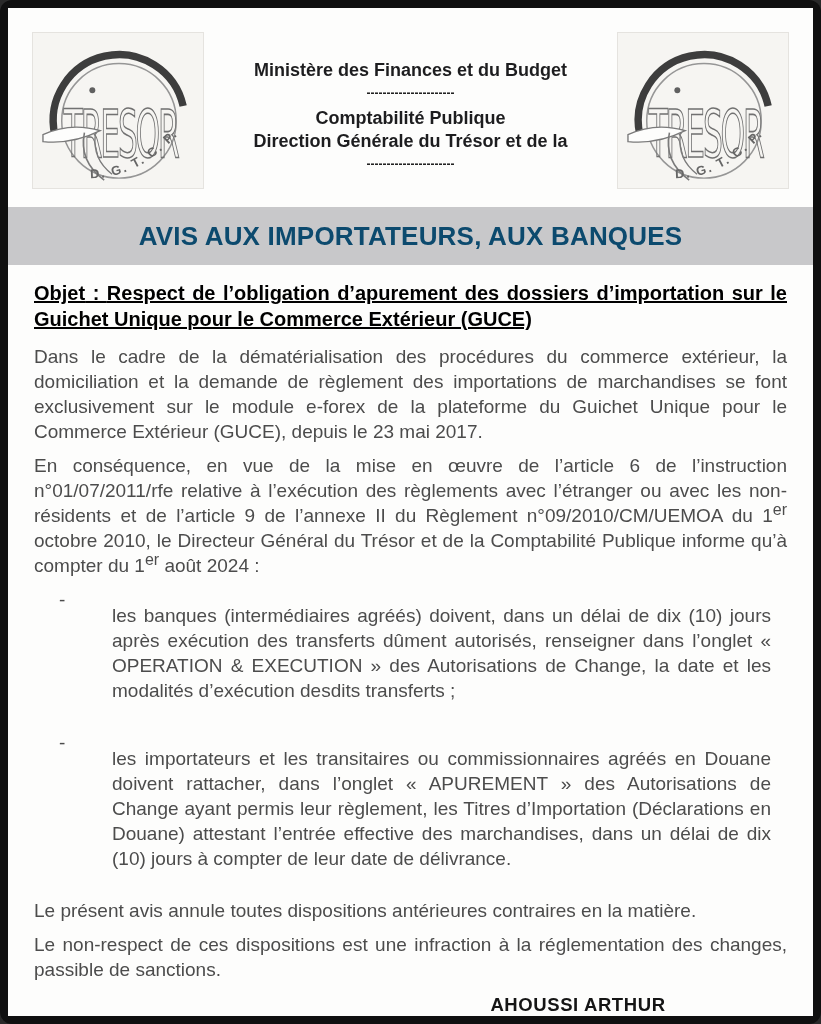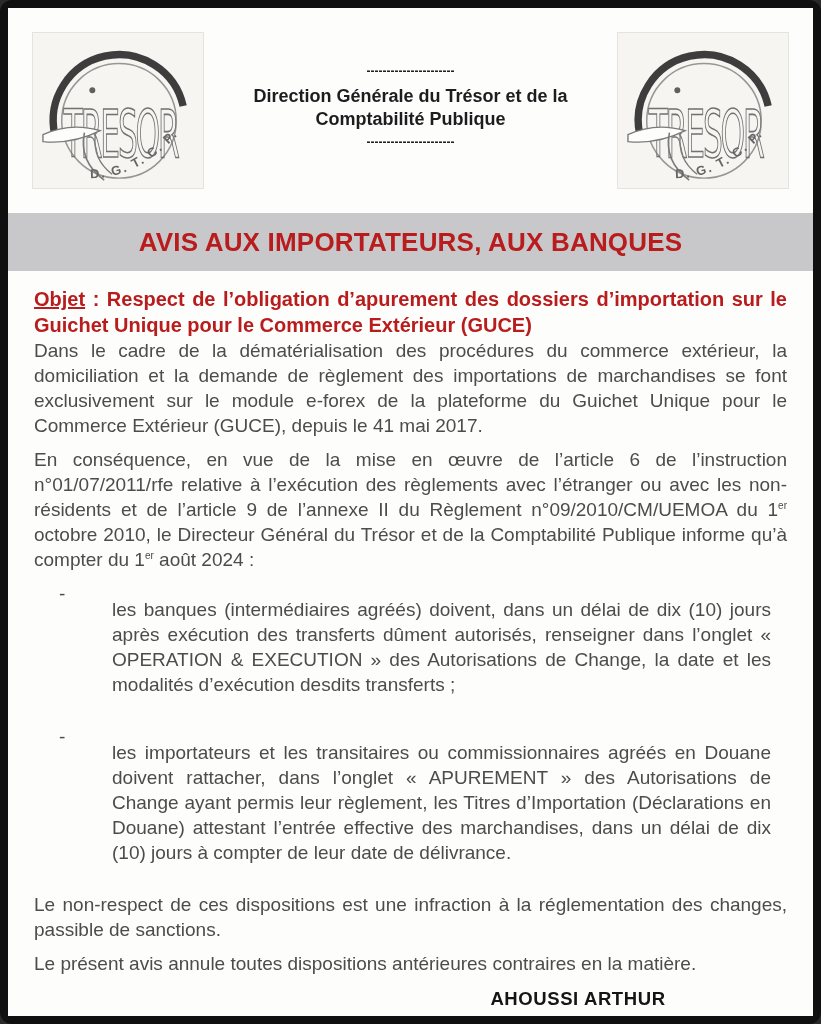--- a/index.html
+++ b/index.html
@@ -27,43 +27,43 @@
     background: #f6f5f2; border: 1px solid #e5e3df;
   }
   .logo-box svg { display: block; width: 100%; height: 100%; }
   .masthead-text { flex: 1; text-align: center; padding-top: 28px; color: #1d1d1f; }
   .ministry { font-size: 18px; font-weight: bold; line-height: 1.2; }
   .dashes { font-size: 12px; font-weight: bold; line-height: 1.1; margin: 5px 0 7px; letter-spacing: 0; color: #222; }
   .direction { font-size: 18px; font-weight: bold; line-height: 1.28; }
 
   
   .banner {
-    margin-top: 24px;
+    margin-top: 18px;
     background: #c8c8ca;
-    color: #b91c1c;
+    color: #0c4a6e;
     text-align: center;
     font-weight: bold;
     font-size: 26px;
     line-height: 1.2;
     padding: 14px 16px 13px;
     letter-spacing: 0.2px;
   }
 
   
   .body {
     padding: 15px 26px 0 26px;
     color: #4c4c4c;
     font-size: 19px;
     line-height: 25px;
     text-align: justify;
   }
-  .subject { margin: 0 0 0; color: #b91c1c; font-weight: bold; font-size: 20px; line-height: 26px; }
+  .subject { margin: 0 0 12px; color: #000000; font-weight: bold; font-size: 20px; line-height: 26px; text-decoration: underline; }
   .subject-label { text-decoration: underline; }
   .para { margin: 0 0 9px; }
-  .para sup { font-size: 10px; line-height: 0; }
+  .para sup { font-size: 16px; line-height: 0; }
   .bullets { margin: 2px 0 0; }
   .bullet { display: flex; margin: 0 0 11px; }
   .bullet-marker { flex: none; width: 62px; padding-left: 25px; }
   .bullet-text { flex: 1; margin: 16px; }
 
   
   .signature {
     margin: 10px 44px 0 auto;
     width: 330px;
     text-align: center;
@@ -93,23 +93,24 @@
           <path d="M 52 101 Q 46 130 72 149" fill="none" stroke="#7a7a7a" stroke-width="1.6"></path>
           <path d="M 63 103 Q 60 128 80 143" fill="none" stroke="#7a7a7a" stroke-width="1.4"></path>
           <path id="dgtcpArcL" d="M 58 147 Q 104 148 146 104" fill="none"></path>
           <text font-size="13" font-weight="bold" letter-spacing="2" fill="#666666" font-family="Liberation Sans, sans-serif">
             <textPath href="#dgtcpArcL">D. G. T. C. P.</textPath>
           </text>
         </svg>
       </div>
 
       <div class="masthead-text">
+        <div class="ministry">Ministère des Finances et du Budget</div>
         <div class="dashes">----------------------</div>
+        <div class="direction">Comptabilité Publique</div>
         <div class="direction">Direction Générale du Trésor et de la</div>
-        <div class="direction">Comptabilité Publique</div>
         <div class="dashes">----------------------</div>
       </div>
 
       <div class="logo-box">
         <svg viewBox="0 0 172 157">
           <circle cx="87" cy="89" r="58" fill="none" stroke="#969696" stroke-width="1.5"></circle>
           <path d="M 22 103 A 66 66 0 0 1 152 74" fill="none" stroke="#3d3d3d" stroke-width="7.5"></path>
           <circle cx="60" cy="58" r="3" fill="#606060"></circle>
           <g transform="translate(31,126) scale(0.72,1.5)">
             <text x="0" y="0" font-size="44" letter-spacing="-3" fill="none" stroke="#717171" stroke-width="1.1" font-family="DejaVu Sans, sans-serif">TRESOR</text>
@@ -127,37 +128,37 @@
     </header>
 
     <div class="banner">
       <div>AVIS AUX IMPORTATEURS, AUX BANQUES</div>
     </div>
 
     <main class="body">
 
       <p class="subject"><span class="subject-label">Objet</span><span> : </span><span>Respect de l’obligation d’apurement des dossiers d’importation sur le Guichet Unique pour le Commerce Extérieur (GUCE)</span></p>
 
-      <p class="para">Dans le cadre de la dématérialisation des procédures du commerce extérieur, la domiciliation et la demande de règlement des importations de marchandises se font exclusivement sur le module e-forex de la plateforme du Guichet Unique pour le Commerce Extérieur (GUCE), depuis le 41 mai 2017.</p>
+      <p class="para">Dans le cadre de la dématérialisation des procédures du commerce extérieur, la domiciliation et la demande de règlement des importations de marchandises se font exclusivement sur le module e-forex de la plateforme du Guichet Unique pour le Commerce Extérieur (GUCE), depuis le 23 mai 2017.</p>
 
       <p class="para"><span>En conséquence, en vue de la mise en œuvre de l’article 6 de l’instruction n°01/07/2011/rfe relative à l’exécution des règlements avec l’étranger ou avec les non-résidents et de l’article 9 de l’annexe II du Règlement n°09/2010/CM/UEMOA du 1</span><sup>er</sup><span> octobre 2010, le Directeur Général du Trésor et de la Comptabilité Publique informe qu’à compter du 1</span><sup>er</sup><span> août 2024 :</span></p>
 
       <div class="bullets">
         <div class="bullet">
           <span class="bullet-marker">-</span>
           <p class="bullet-text">les banques (intermédiaires agréés) doivent, dans un délai de dix (10) jours après exécution des transferts dûment autorisés, renseigner dans l’onglet « OPERATION &amp; EXECUTION » des Autorisations de Change, la date et les modalités d’exécution desdits transferts ;</p>
         </div>
         <div class="bullet">
           <span class="bullet-marker">-</span>
           <p class="bullet-text">les importateurs et les transitaires ou commissionnaires agréés en Douane doivent rattacher, dans l’onglet « APUREMENT » des Autorisations de Change ayant permis leur règlement, les Titres d’Importation (Déclarations en Douane) attestant l’entrée effective des marchandises, dans un délai de dix (10) jours à compter de leur date de délivrance.</p>
         </div>
       </div>
 
+      <p class="para">Le présent avis annule toutes dispositions antérieures contraires en la matière.</p>
       <p class="para">Le non-respect de ces dispositions est une infraction à la réglementation des changes, passible de sanctions.</p>
-      <p class="para">Le présent avis annule toutes dispositions antérieures contraires en la matière.</p>
 
       <div class="signature">
         <div class="sig-name">AHOUSSI ARTHUR</div>
         <div class="sig-title">et de la Comptabilité Publique</div>
       </div>
 
     </main>
   </div>
 </div>
 

